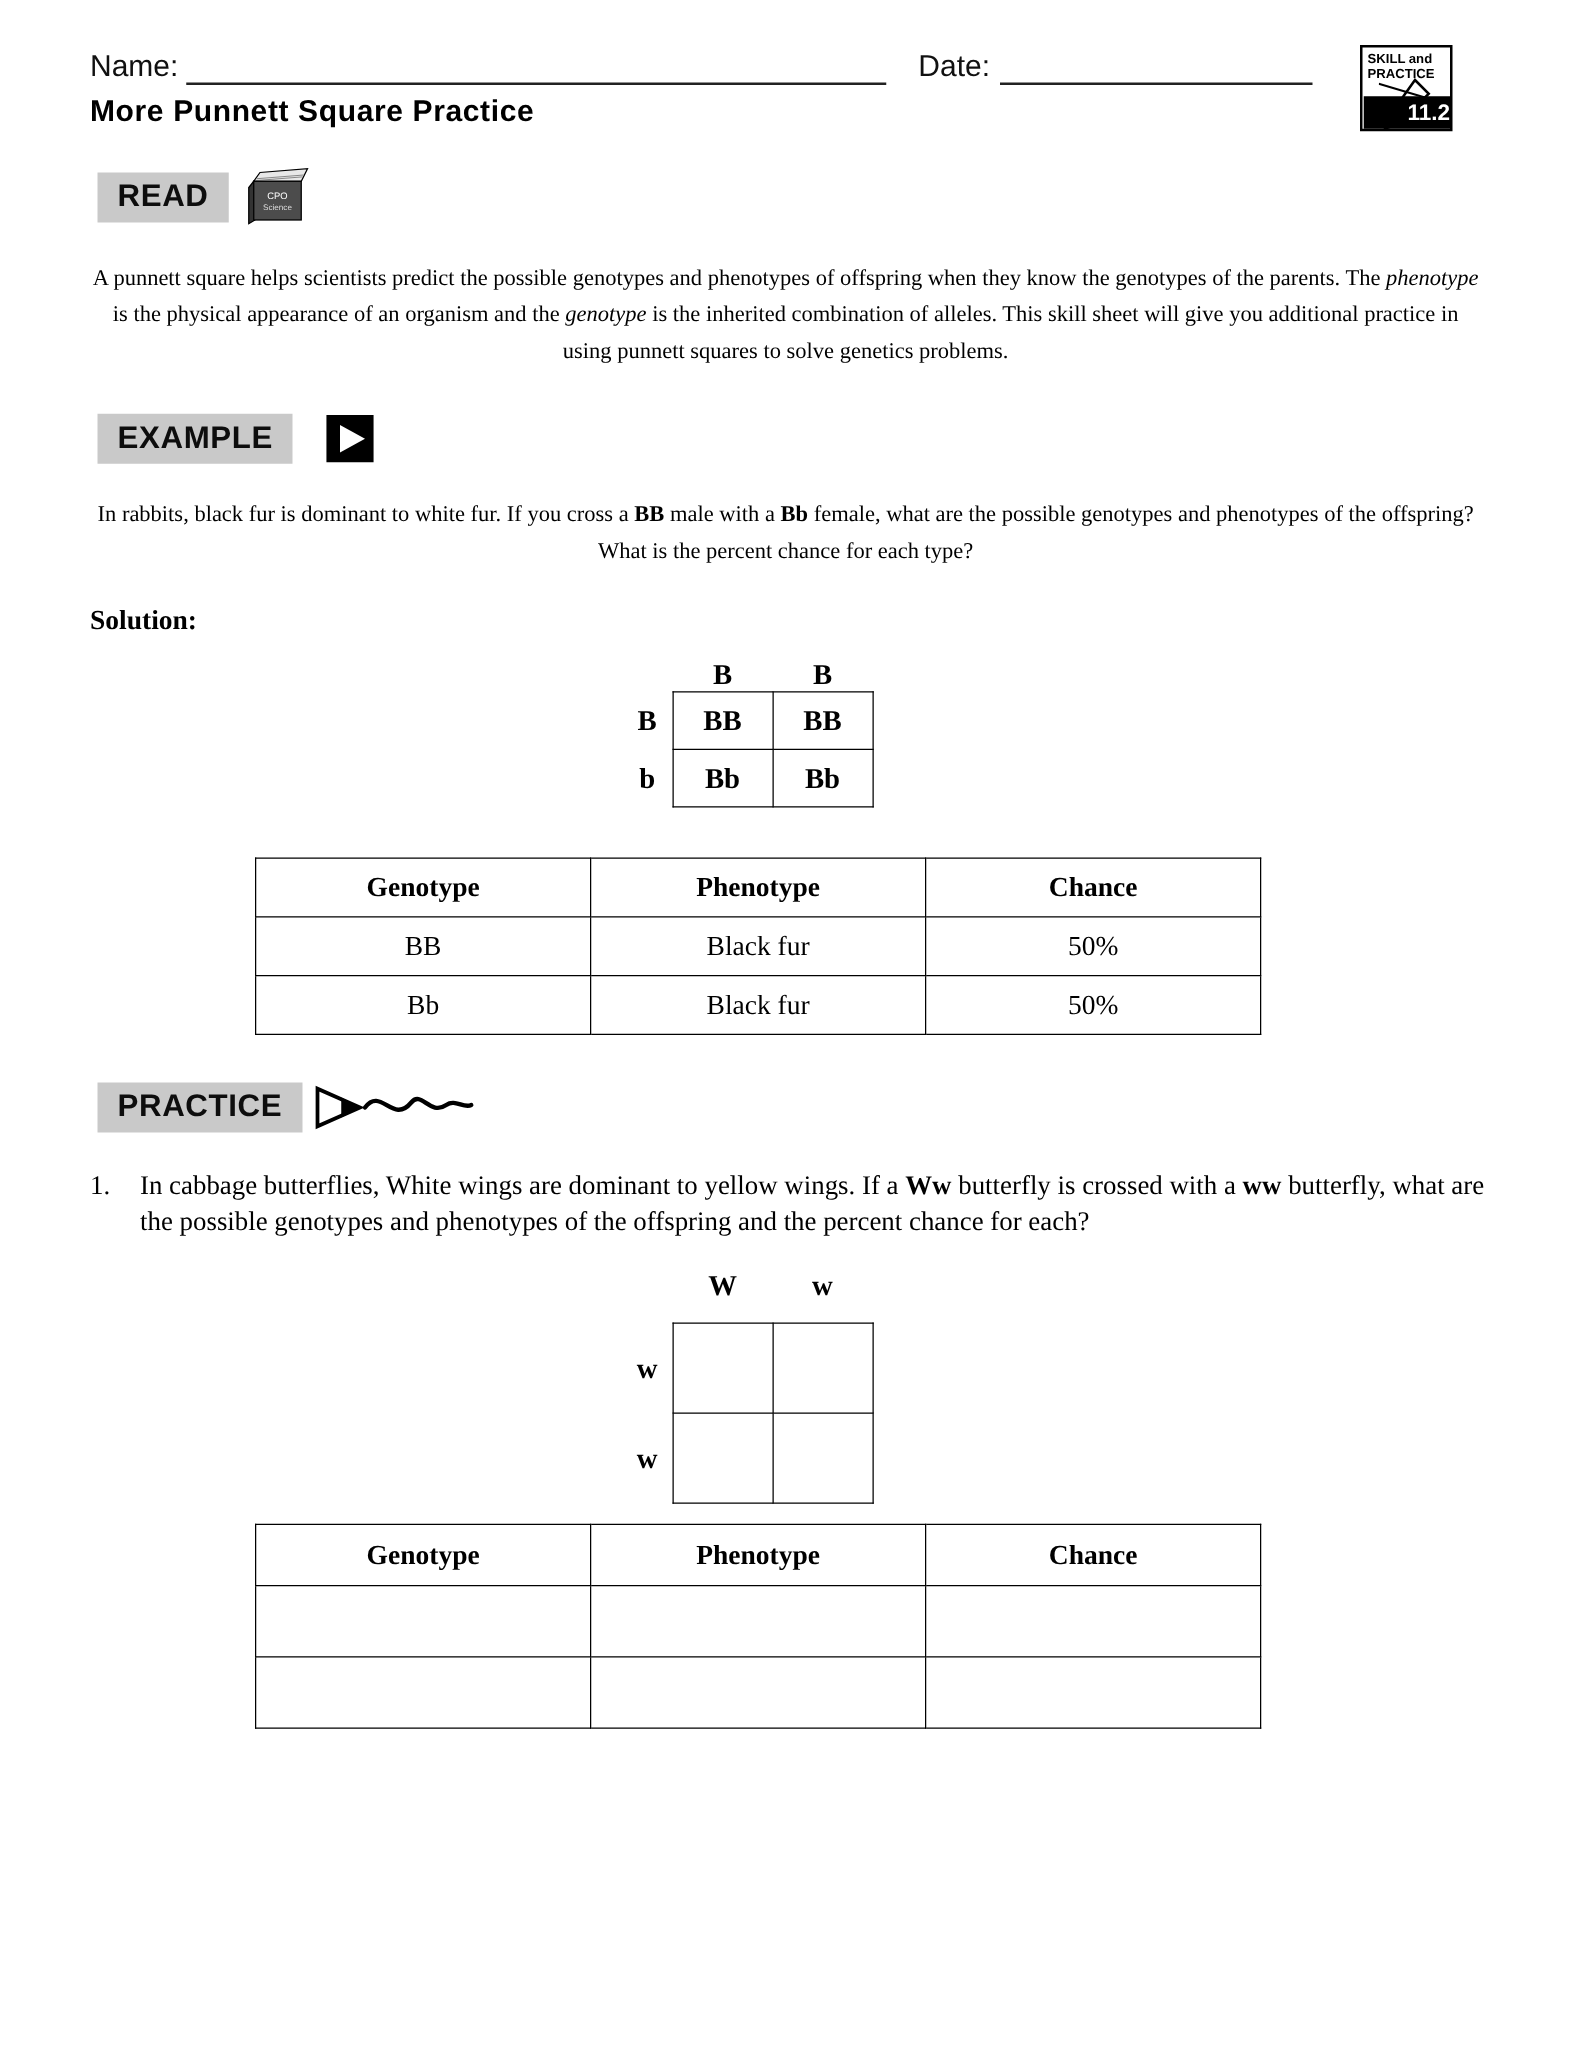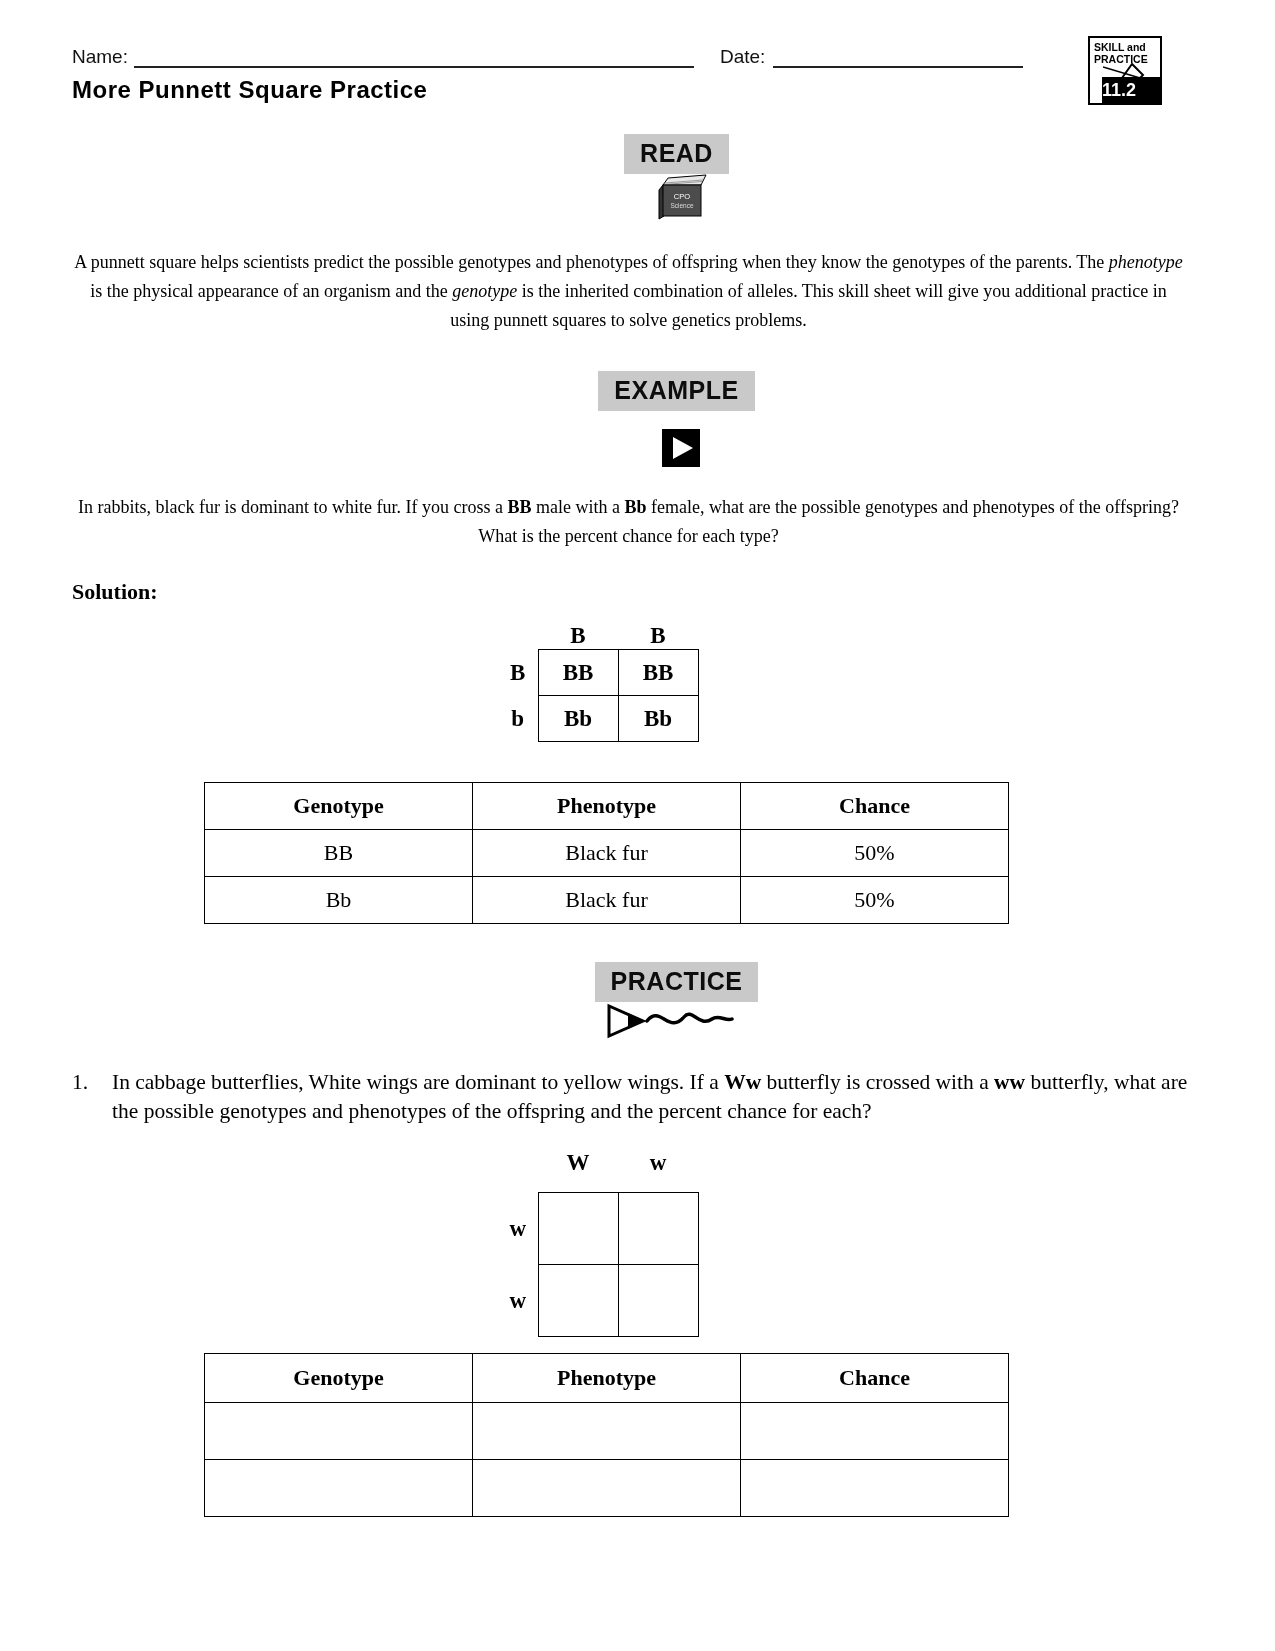--- a/index.html
+++ b/index.html
@@ -14,21 +14,21 @@
     color: #000;
   }
   .sans { font-family: "Liberation Sans", sans-serif; }
 
   
   .top-row {
     display: flex;
     align-items: flex-end;
     padding: 38px 180px 0 72px;
   }
-  .hdr-label { font-size: 19px; color: #111; }
+  .hdr-label { font-size: 24px; color: #111; }
   .fill-line { border-bottom: 2px solid #222; height: 30px; display: inline-block; }
   .name-line { width: 560px; margin-left: 6px; }
   .date-label { margin-left: 26px; }
   .date-line { width: 250px; margin-left: 8px; }
 
   
   .badge {
     position: absolute;
     top: 36px;
     right: 113px;
@@ -40,40 +40,40 @@
   .badge-title {
     font-family: "Liberation Sans", sans-serif;
     font-size: 10.5px;
     font-weight: bold;
     line-height: 12px;
     padding: 3px 0 0 4px;
   }
   .badge .pencil { position: absolute; left: 13px; top: 22px; }
   .badge-num {
     position: absolute;
-    bottom: 0; left: 12px; right: 0;
+    bottom: 0; left: 1px; right: 0;
     height: 26px;
     background: #000;
     color: #fff;
     font-family: "Liberation Sans", sans-serif;
     font-size: 18px;
     font-weight: bold;
-    text-align: left;
+    text-align: right;
     line-height: 26px;
   }
 
   .title {
     margin: 8px 0 0 72px;
     font-size: 24px;
     font-weight: bold;
     letter-spacing: 0.5px;
   }
 
   
-  .tag-row { display: flex; align-items: center; margin-left: 78px; flex-direction: column; }
+  .tag-row { display: flex; align-items: center; margin-left: 78px; }
   .read-row { margin-top: 30px; }
   .example-row { margin-top: 36px; gap: 18px; }
   .practice-row { margin-top: 38px; }
   .tag {
     background: #c9c9c9;
     padding: 5px 16px 6px 16px;
     font-size: 25px;
     font-weight: bold;
     letter-spacing: 0.5px;
     color: #0d0d0d;

